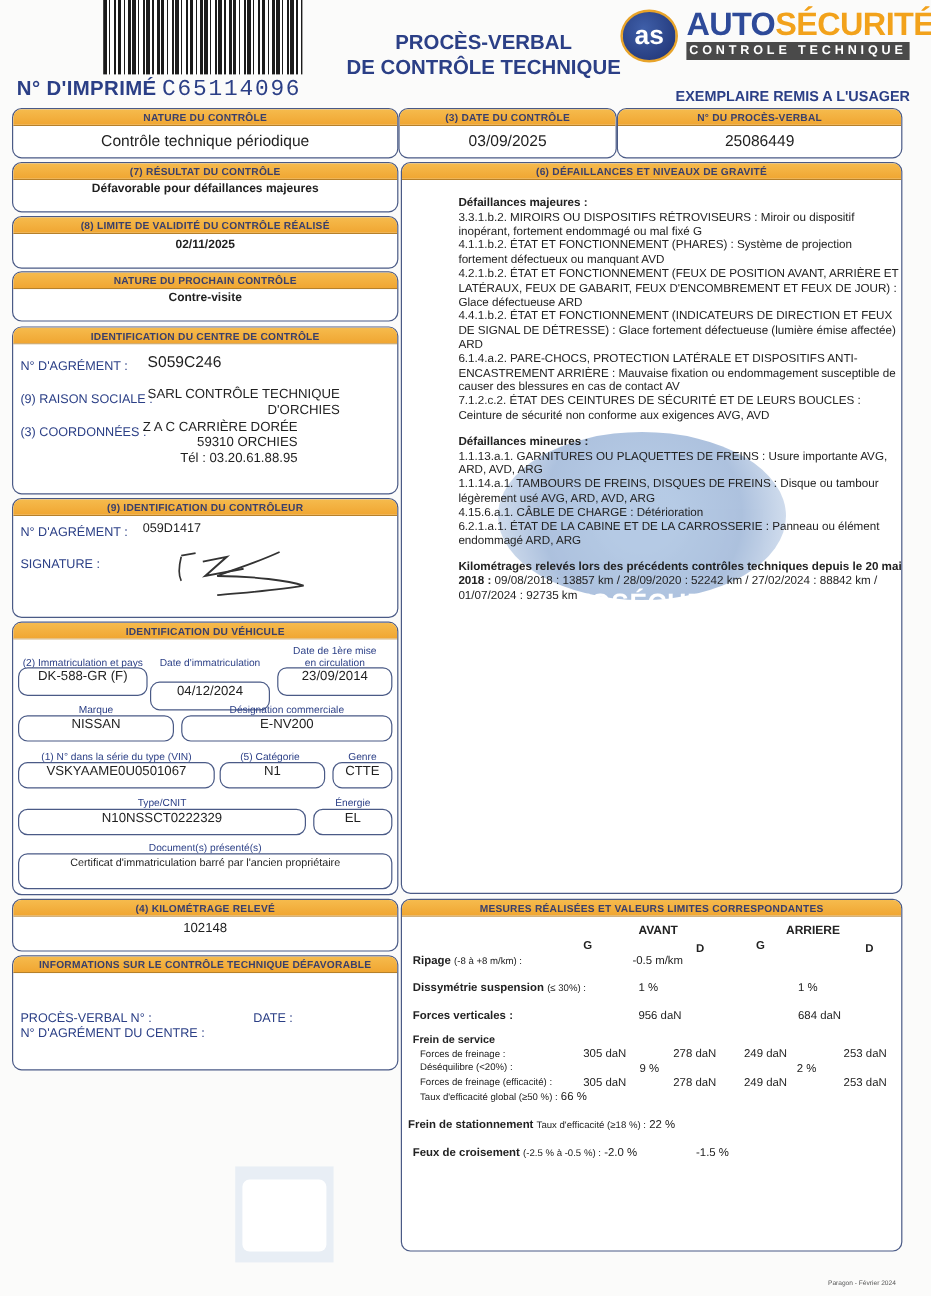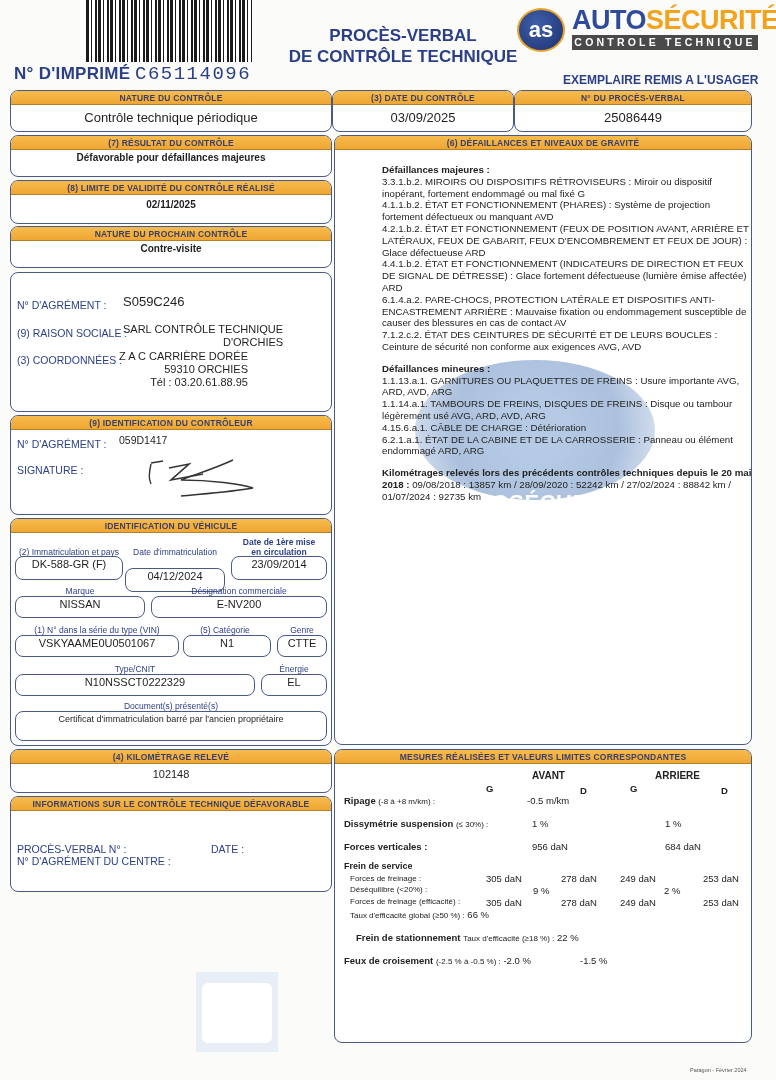--- a/index.html
+++ b/index.html
@@ -93,20 +93,21 @@
 <div class="box" style="left:10px;top:180px;width:322px;height:44px;">
   <div class="hdr">(8) LIMITE DE VALIDITÉ DU CONTRÔLE RÉALISÉ</div>
   <div class="valb" style="margin-top:4px;">02/11/2025</div>
 </div>
 <div class="box" style="left:10px;top:226px;width:322px;height:42px;">
   <div class="hdr">NATURE DU PROCHAIN CONTRÔLE</div>
   <div class="valb" style="margin-top:2px;">Contre-visite</div>
 </div>
 
 <div class="box" style="left:10px;top:272px;width:322px;height:140px;">
+  <div class="hdr">IDENTIFICATION DU CENTRE DE CONTRÔLE</div>
   <div class="lbl" style="left:6px;top:26px;">N° D'AGRÉMENT :</div>
   <div class="txt" style="left:112px;top:22px;font-size:13px;">S059C246</div>
   <div class="lbl" style="left:6px;top:54px;">(9) RAISON SOCIALE :</div>
   <div class="txt" style="left:112px;top:50px;font-size:11px;line-height:13px;">
     <div>SARL CONTRÔLE TECHNIQUE</div>
     <div>D'ORCHIES</div>
   </div>
   <div class="lbl" style="left:6px;top:81px;">(3) COORDONNÉES :</div>
   <div class="txt" style="left:108px;top:77px;font-size:11px;line-height:13px;">
     <div>Z A C  CARRIÈRE DORÉE</div>
@@ -127,21 +128,21 @@
     <path d="M92 10 C 70 20, 55 24, 40 30 C 70 30, 100 34, 112 38 C 90 42, 60 44, 40 46" stroke="#333" stroke-width="1.5" fill="none"></path>
   </svg>
 </div>
 
 <div class="box" style="left:10px;top:518px;width:322px;height:228px;">
   <div class="hdr">IDENTIFICATION DU VÉHICULE</div>
   <div class="flab" style="left:2px;top:28px;width:112px;">(2) Immatriculation et pays</div>
   <div class="fbox" style="left:4px;top:37px;width:108px;height:24px;">DK-588-GR  (F)</div>
   <div class="flab" style="left:112px;top:28px;width:104px;">Date d'immatriculation</div>
   <div class="fbox" style="left:114px;top:37px;width:100px;height:24px;margin-top:12px;">04/12/2024</div>
-  <div class="flab" style="left:218px;top:18px;width:100px;font-weight:bold;">
+  <div class="flab" style="left:218px;top:18px;width:100px;">
     <div>Date de 1ère mise</div>
     <div>en circulation</div>
   </div>
   <div class="fbox" style="left:220px;top:37px;width:96px;height:24px;">23/09/2014</div>
 
   <div class="flab" style="left:4px;top:67px;width:130px;">Marque</div>
   <div class="fbox" style="left:4px;top:77px;width:130px;height:22px;">NISSAN</div>
   <div class="flab" style="left:140px;top:67px;width:176px;">Désignation commerciale</div>
   <div class="fbox" style="left:140px;top:77px;width:176px;height:22px;">E-NV200</div>
 
@@ -228,21 +229,21 @@
 <div class="m ms" style="left:350px;top:885px;">Déséquilibre (&lt;20%) :</div>
 <div class="m" style="left:533px;top:885px;">9 %</div>
 <div class="m" style="left:664px;top:885px;">2 %</div>
 <div class="m ms" style="left:350px;top:897px;">Forces de freinage (efficacité) :</div>
 <div class="m" style="left:486px;top:897px;">305 daN</div>
 <div class="m" style="left:561px;top:897px;">278 daN</div>
 <div class="m" style="left:620px;top:897px;">249 daN</div>
 <div class="m" style="left:703px;top:897px;">253 daN</div>
 <div class="m" style="left:350px;top:909px;"><span class="ms">Taux d'efficacité global (≥50 %) :</span> <span>66 %</span></div>
 
-<div class="m" style="left:356px;top:932px;"><span class="mb">Frein de stationnement</span> <span class="ms">Taux d'efficacité (≥18 %) :</span> <span>22 %</span></div>
+<div class="m" style="left:340px;top:932px;"><span class="mb">Frein de stationnement</span> <span class="ms">Taux d'efficacité (≥18 %) :</span> <span>22 %</span></div>
 
 <div class="m" style="left:344px;top:955px;"><span class="mb">Feux de croisement</span> <span class="ms">(-2.5 % à  -0.5 %) :</span> <span>-2.0 %</span></div>
 <div class="m" style="left:580px;top:955px;">-1.5 %</div>
 
 <div class="abs stamp">
     <div class="stamp-inner"></div>
   </div>
 <div class="abs footer">Paragon - Février 2024</div>
 
 </body></html>

